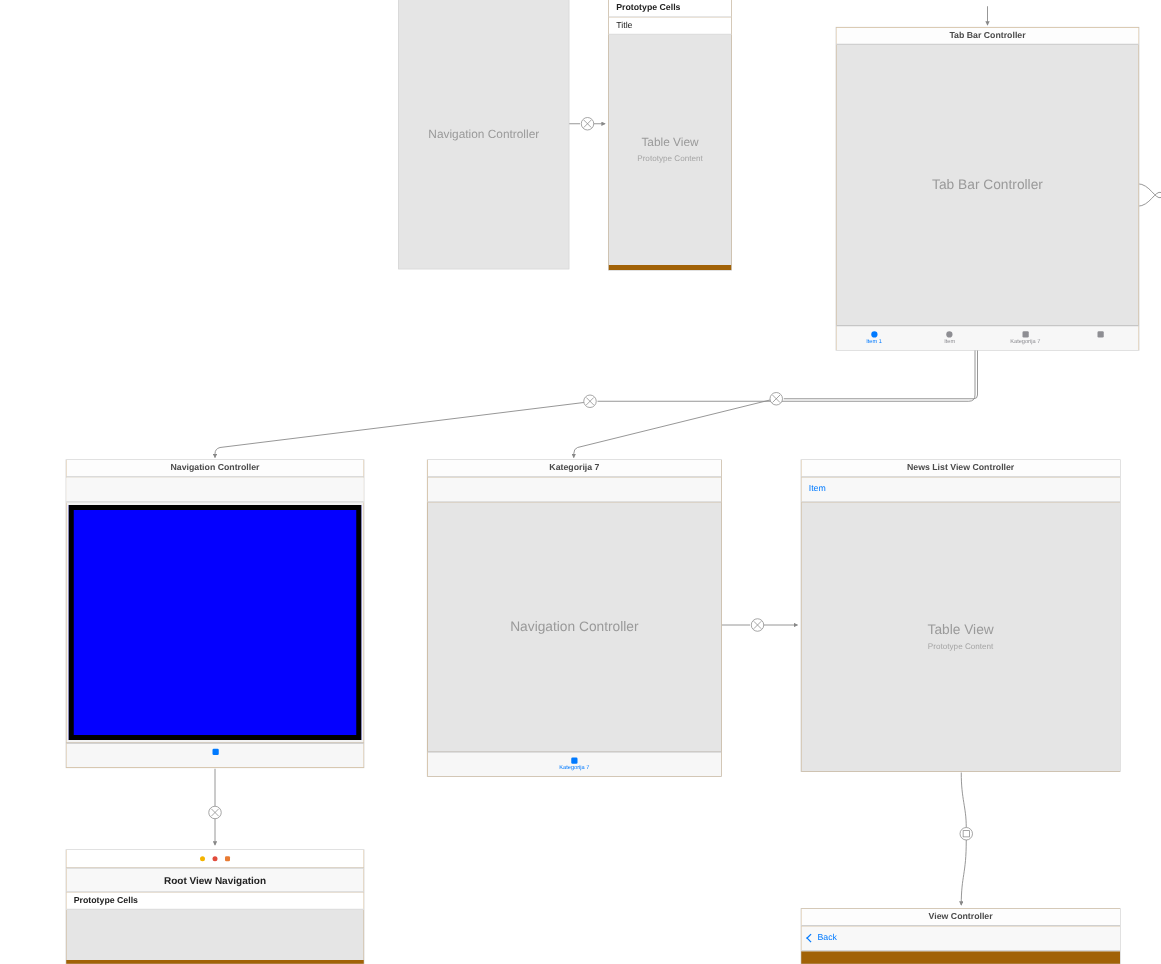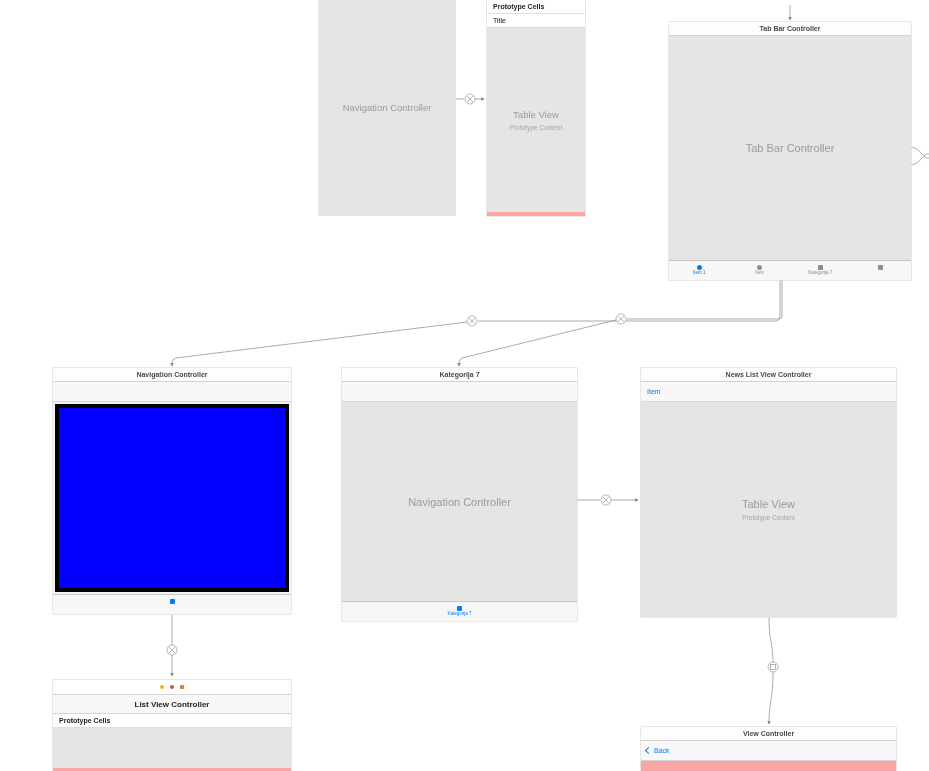--- a/index.html
+++ b/index.html
@@ -7,21 +7,21 @@
     width: 929px;
     height: 771px;
     background: #ffffff;
     position: relative;
     overflow: hidden;
     font-family: -apple-system, "Helvetica Neue", Arial, sans-serif;
     color: #606060;
   }
   .scene {
     position: absolute;
-    background: #fca5a5;
+    background: #a16207;
     box-shadow: 0 0 0 0.5px #d0d0d0;
   }
   .scene-title {
     font-size: 7px;
     font-weight: 600;
     color: #4a4a4a;
     text-align: center;
     line-height: 14px;
     height: 14px;
     background: #fdfdfd;
@@ -235,21 +235,21 @@
     </div>
   </div>
 </div>
 
 <div class="scene" style="left:53px; top:680px; width:238px; height:91px;">
   <div class="scene-title" style="height:14px; background:#fff; border:none; display:flex; justify-content:center; align-items:center; gap:6px;">
     <span class="dock-ball" style="background:#f4b400;"></span>
     <span class="dock-ball" style="background:#e14b3b;"></span>
     <span class="dock-ball" style="background:#e87b33; border-radius:1px;"></span>
   </div>
-  <div style="height:20px; background:#f8f8f8; border-top:0.5px solid #d6d6d6; border-bottom:0.5px solid #d6d6d6; display:flex; align-items:center; justify-content:center; font-size:8px; font-weight:700; color:#222;">List View Controller</div>
+  <div style="height:20px; background:#f8f8f8; border-top:0.5px solid #d6d6d6; border-bottom:0.5px solid #d6d6d6; display:flex; align-items:center; justify-content:center; font-size:8px; font-weight:700; color:#222;">Root View Navigation</div>
   <div class="cell-header" style="font-weight:700;">Prototype Cells</div>
   <div class="panel-gray" style="height:40px;"></div>
 </div>
 
 <div class="scene" style="left:342px; top:368px; width:235px; height:253px;">
   <div class="scene-title">Kategorija 7</div>
   <div style="height:20px; background:#f8f8f8; border-bottom:0.5px solid #d6d6d6;"></div>
   <div class="scene-body panel-gray" style="height:199px;">
     <div class="tv-body">
       <div class="tv-title" style="font-size:11px;">Navigation Controller</div>

